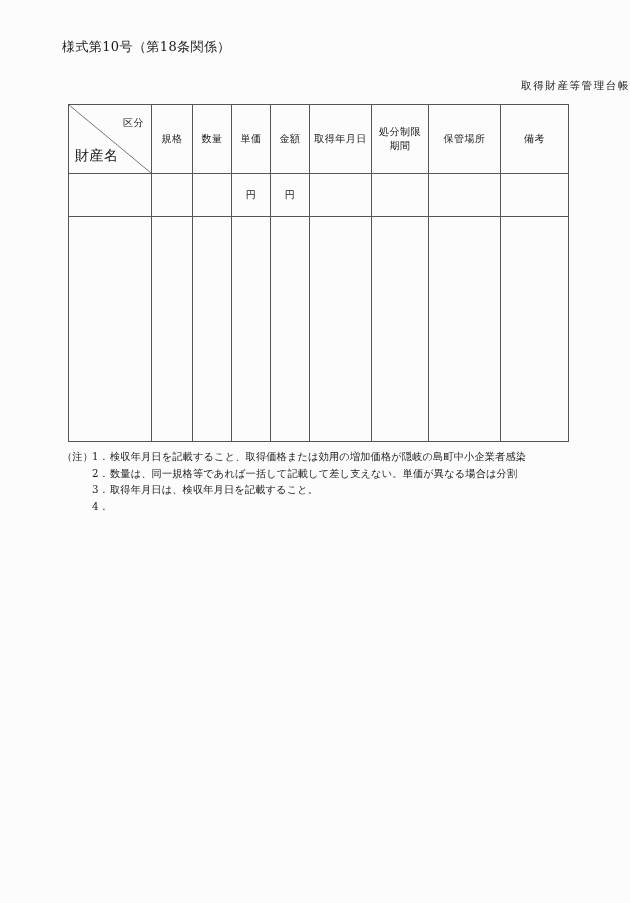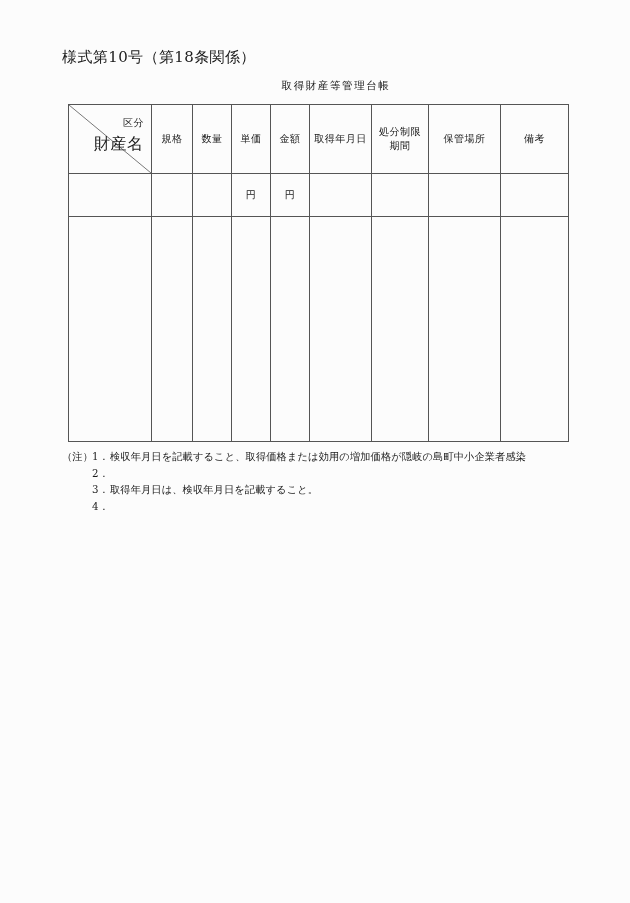--- a/index.html
+++ b/index.html
@@ -13,33 +13,33 @@
     font-family: "DejaVu Serif", "Liberation Serif", serif;
     color: #1a1a1a;
     position: relative;
     overflow: hidden;
   }
 
   
   .form-no {
     position: absolute;
     left: 62px;
-    top: 48px;
-    font-size: 15px;
+    top: 38px;
+    font-size: 13px;
     letter-spacing: 0.4px;
     white-space: nowrap;
   }
 
   
   .doc-title {
     position: absolute;
     left: 0;
     top: 79px;
     width: 630px;
-    text-align: center;
+    text-align: right;
     font-size: 10.5px;
     letter-spacing: 1.6px;
     padding-left: 42px;
     box-sizing: border-box;
     white-space: nowrap;
   }
 
   
   .ledger-wrap {
     position: absolute;
@@ -79,24 +79,23 @@
   td.corner .lab-kubun {
     position: absolute;
     right: 7px;
     top: 11px;
     font-size: 10px;
     letter-spacing: 0.5px;
   }
   td.corner .lab-zaisan {
     position: absolute;
     left: 6px;
-    bottom: 18px;
-    font-size: 16px;
+    bottom: 8px;
+    font-size: 14px;
     letter-spacing: 0.5px;
-    margin-left: 19px;
   }
 
   .two-line { line-height: 1.45; }
 
   
   tr.yen-row td { height: 42px; vertical-align: middle; }
   tr.yen-row td.yen { text-align: center; }
 
   
   tr.blank-row td { height: 224px; }
@@ -213,20 +212,21 @@
     <span class="note-num">1．</span>
     <span class="note-body">
       <span class="ln">検収年月日を記載すること、取得価格または効用の増加価格が隠岐の島町中小企業者感染</span>
     </span>
   </div>
 
   <div class="note-row">
     <span class="note-marker"></span>
     <span class="note-num">2．</span>
     <span class="note-body">
+      <span class="ln">数量は、同一規格等であれば一括して記載して差し支えない。単価が異なる場合は分割</span>
     </span>
   </div>
 
   <div class="note-row">
     <span class="note-marker"></span>
     <span class="note-num">3．</span>
     <span class="note-body">
       <span class="ln">取得年月日は、検収年月日を記載すること。</span>
     </span>
   </div>

